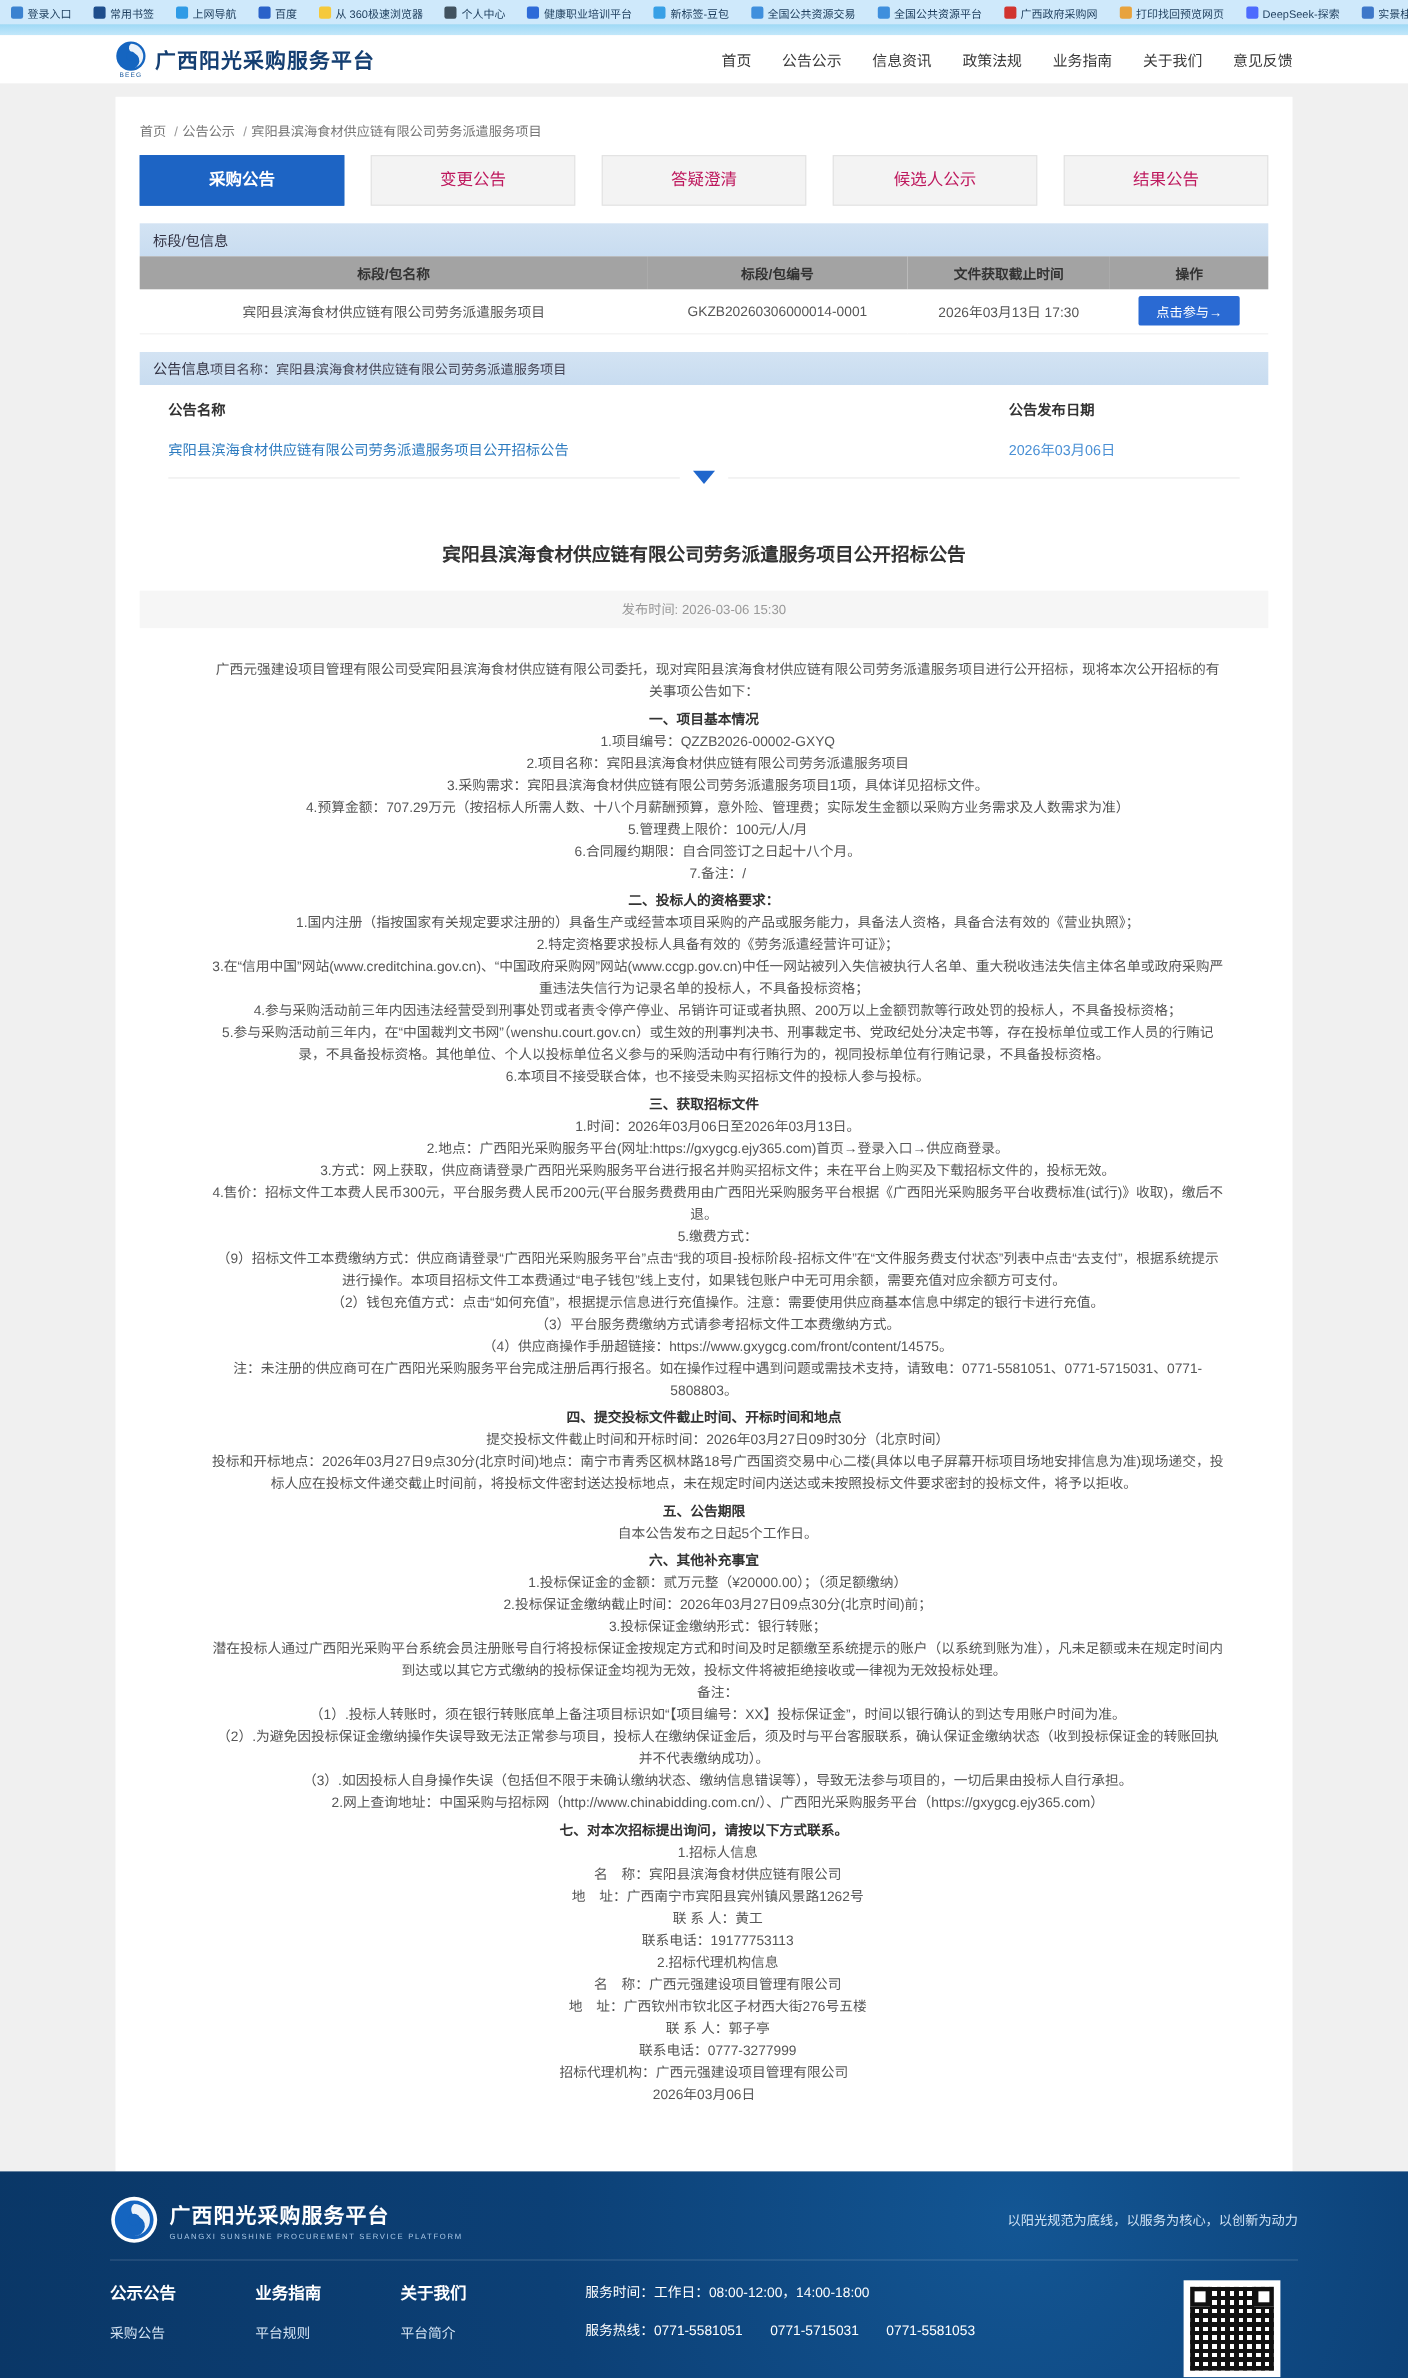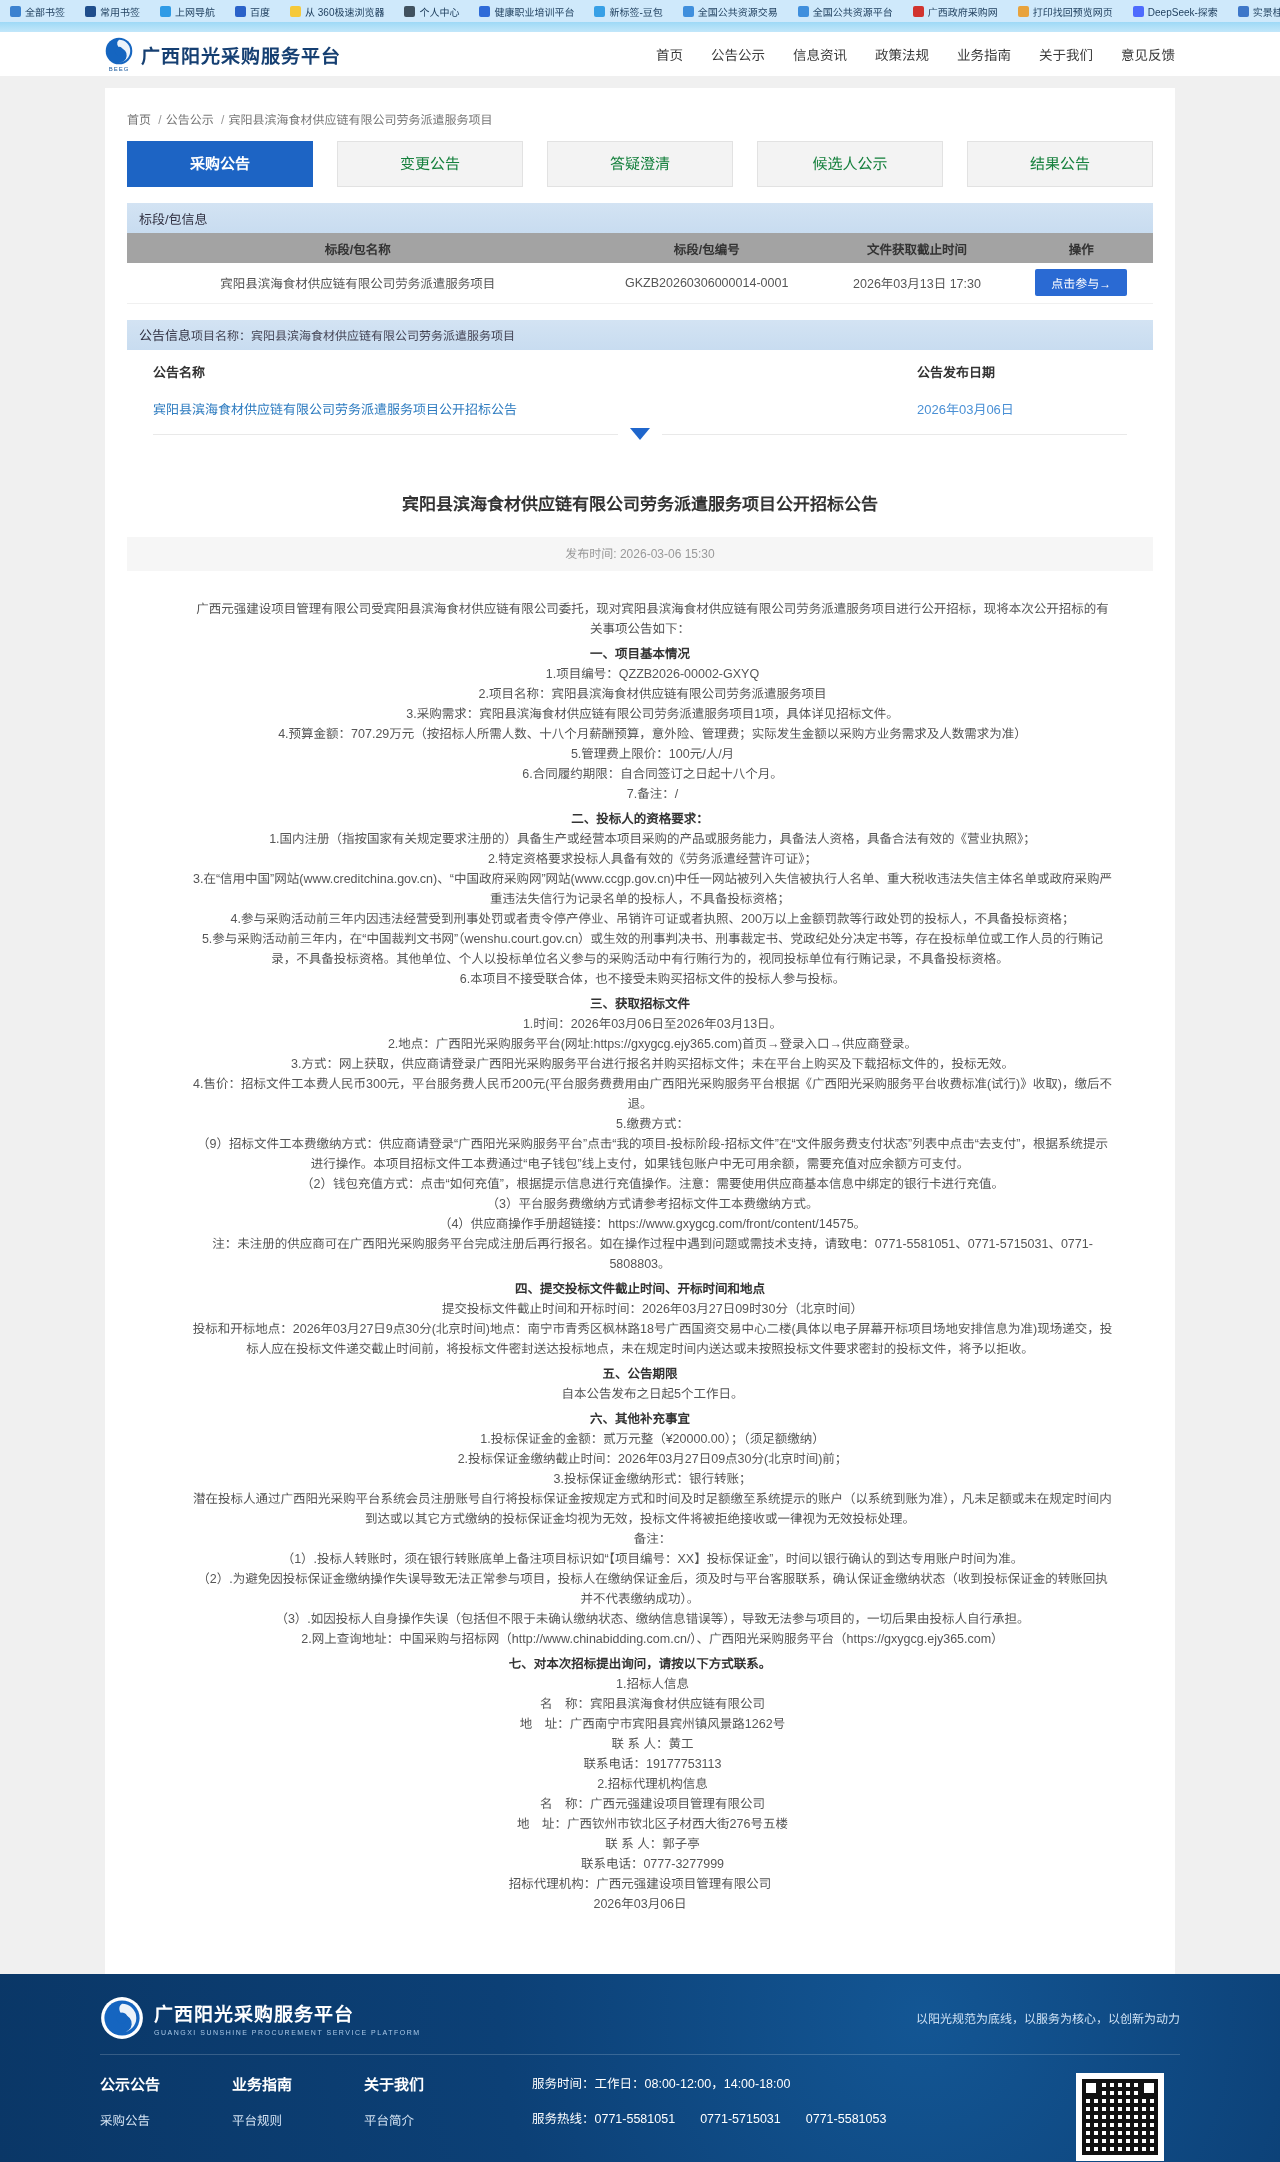--- a/index.html
+++ b/index.html
@@ -29,21 +29,21 @@
   .page { padding-top: 12px; background: #f0f0f0; }
   .container { width: 1070px; margin: 0 auto; background: #fff; padding: 14px 22px 60px; min-height: 1805px; }
 
   .breadcrumb { font-size: 12px; color: #777; margin: 8px 0 14px; list-style: none; display: flex; }
   .breadcrumb li { cursor: pointer; }
   .breadcrumb li::after { content: " / "; color: #999; margin: 0 4px; }
   .breadcrumb li:last-child::after { content: ""; }
 
   .tabs { display: flex; gap: 24px; }
   .tab { flex: 1; height: 46px; line-height: 44px; text-align: center; font-size: 15px;
-    background: #f3f3f3; border: 1px solid #e2e2e2; color: #15803d; cursor: pointer; }
+    background: #f3f3f3; border: 1px solid #e2e2e2; color: #be185d; cursor: pointer; }
   .tab.active { background: #1d64c4; border-color: #1d64c4; color: #fff; font-weight: bold; }
 
   .bar { margin-top: 16px; height: 30px; background: linear-gradient(#d3e3f3, #c8dcf0);
     display: flex; justify-content: flex-start; align-items: center; padding: 0 12px; font-size: 13px; color: #334; }
   .bar .bar-right { font-size: 12px; color: #445; }
 
   table.pkg { width: 100%; border-collapse: collapse; font-size: 12.5px; table-layout: fixed; }
   table.pkg thead th { background: #a3a3a3; height: 30px; font-weight: bold; color: #333; }
   table.pkg tbody td { height: 40px; color: #555; text-align: center; border-bottom: 1px solid #f0f0f0; }
   .join-btn { display: inline-block; background: #2a6ad3; color: #fff; font-size: 12px;
@@ -95,21 +95,21 @@
   .qr-c { position: absolute; width: 18px; height: 18px; border: 4px solid #111; background: #fff; }
   .qr-c.c1 { top: 6px; left: 6px; } .qr-c.c2 { top: 6px; right: 6px; }
 </style>
 </head>
 <body>
 
 <div class="bookmarks">
 
 <span class="bm-item">
       <span class="bm-ico" style="background: rgb(59, 130, 208);"></span>
-      <span>全部书签</span>
+      <span>登录入口</span>
     </span>
     <span class="bm-item">
       <span class="bm-ico" style="background: rgb(31, 78, 140);"></span>
       <span>常用书签</span>
     </span>
     <span class="bm-item">
       <span class="bm-ico" style="background: rgb(47, 155, 230);"></span>
       <span>上网导航</span>
     </span>
     <span class="bm-item">

